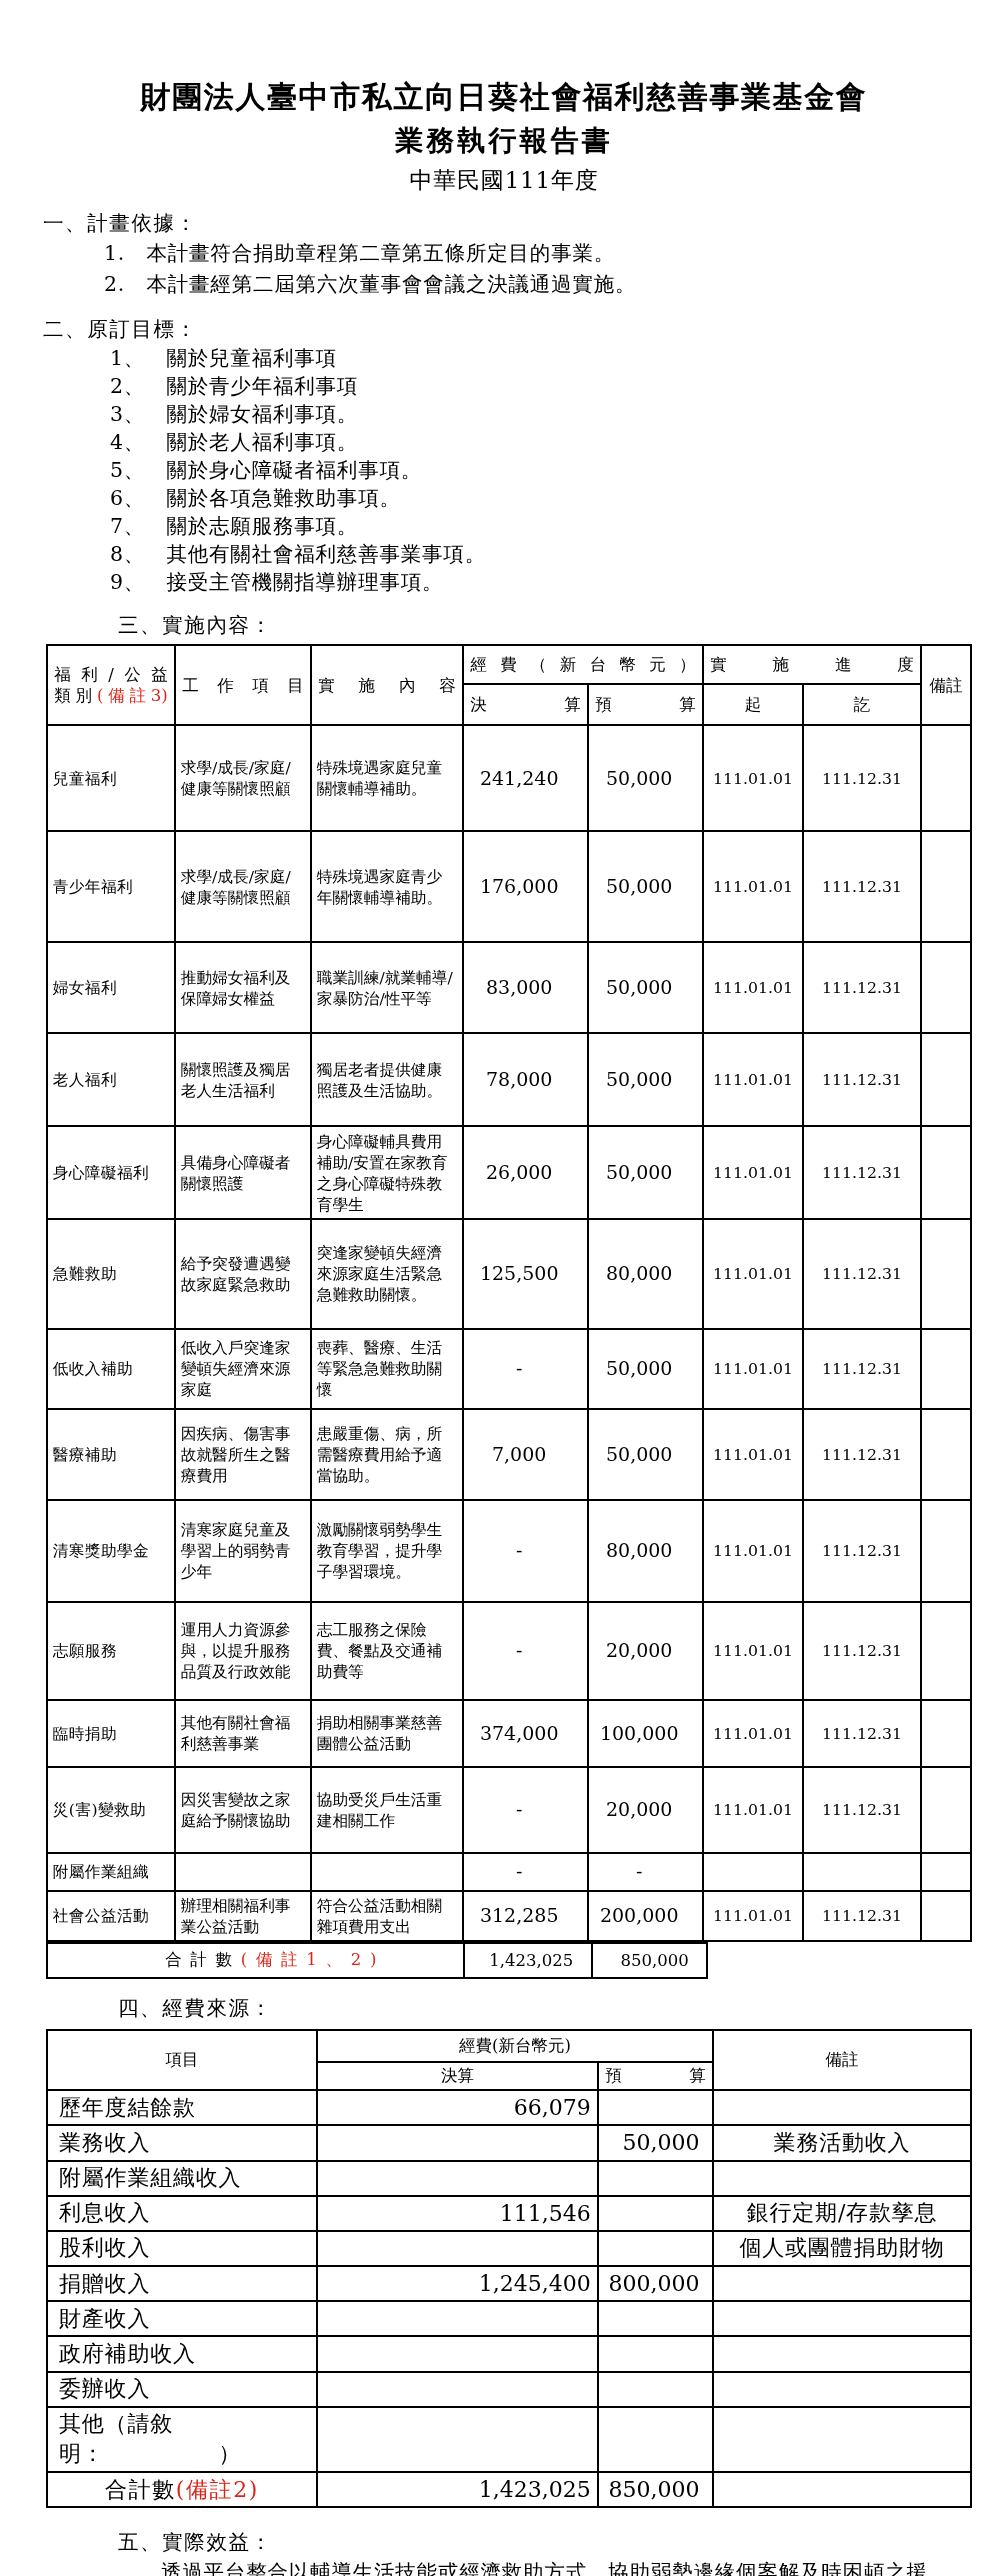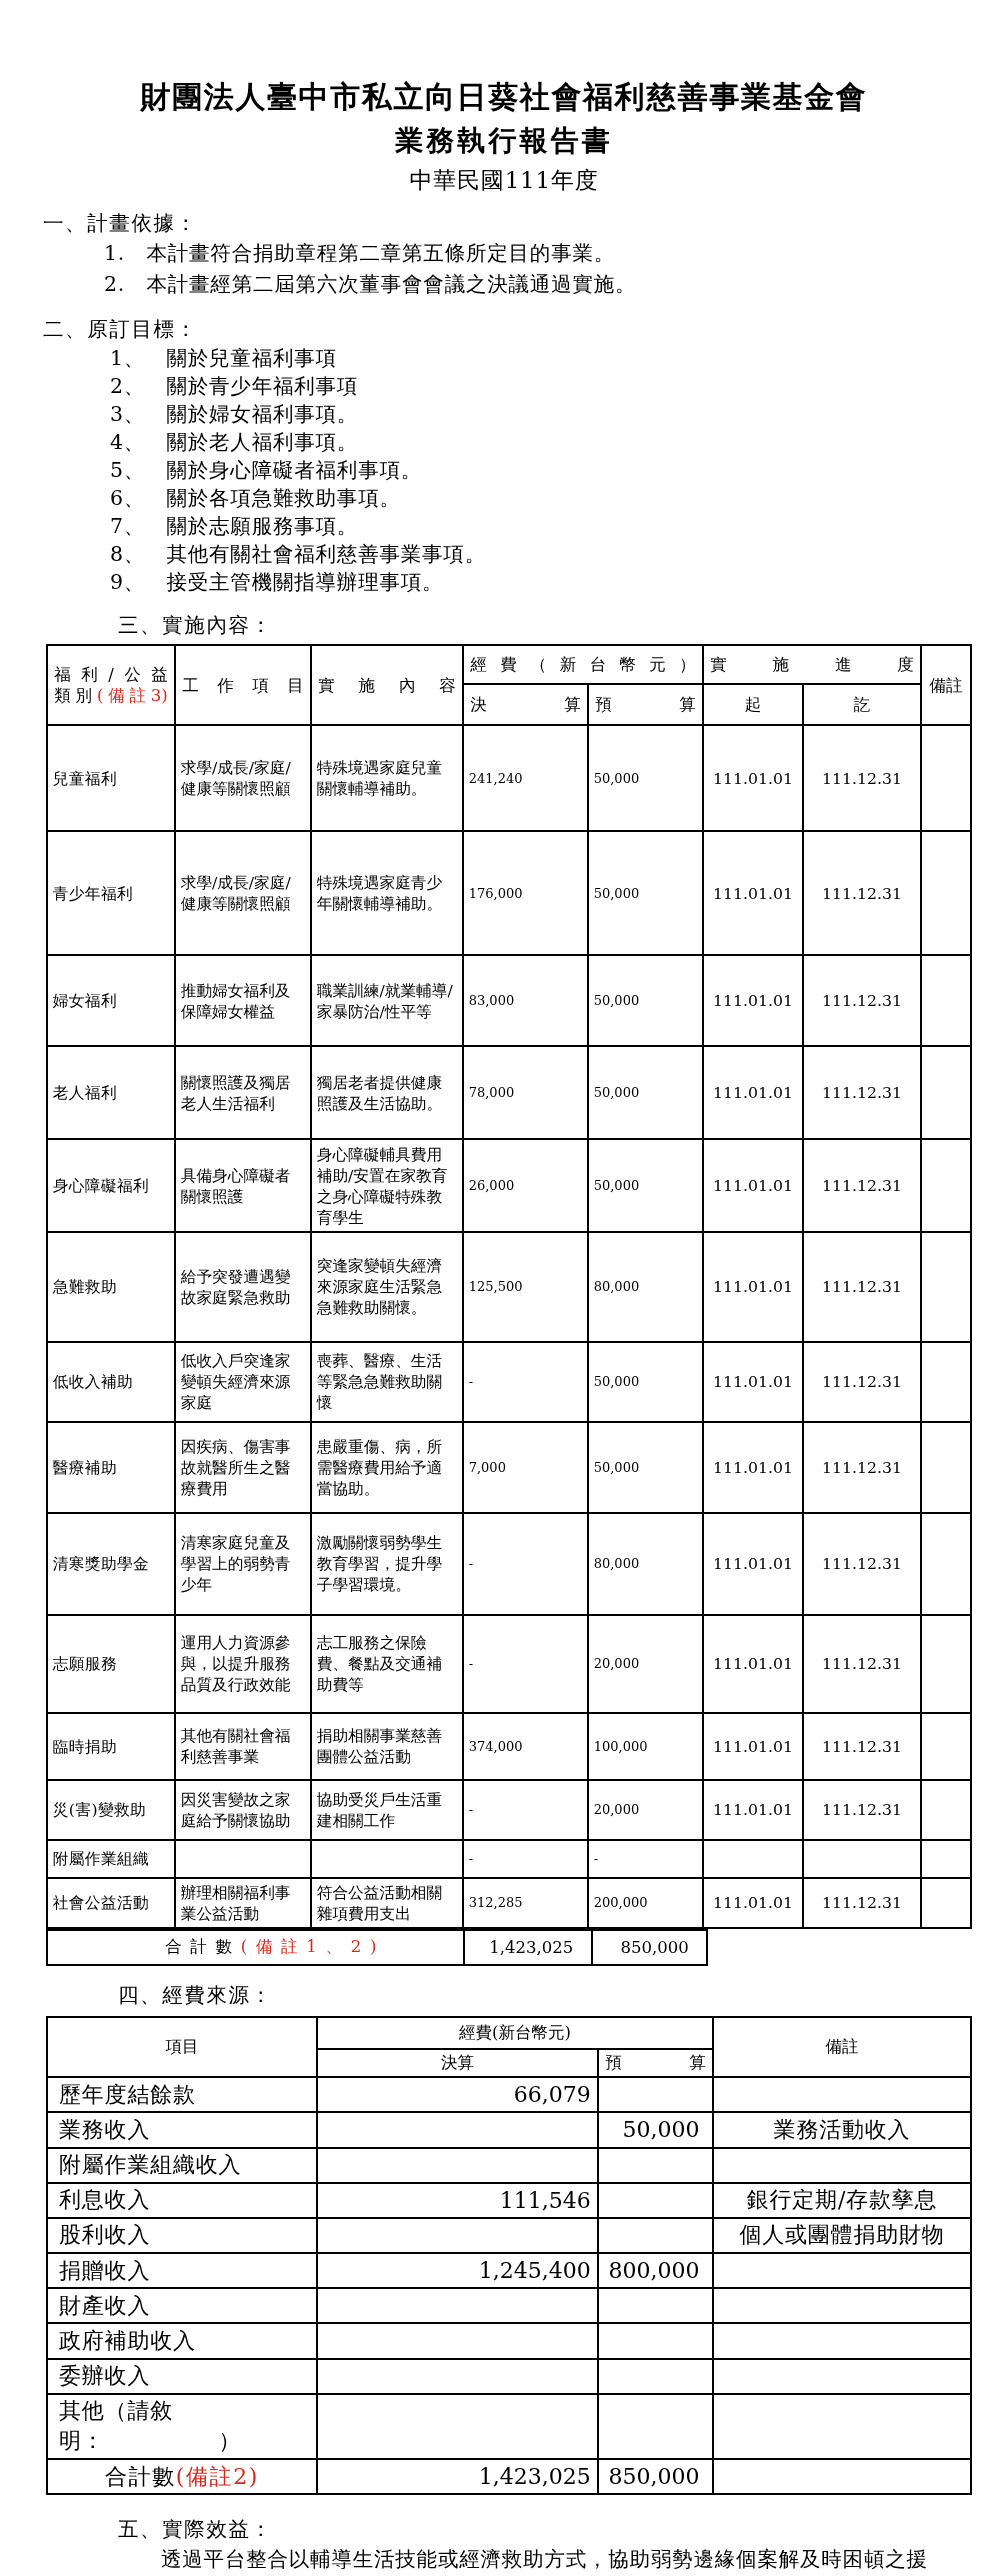--- a/index.html
+++ b/index.html
@@ -30,35 +30,35 @@
   .red{color:#d9261a;}
 
   
   .t1{margin-left:46px;width:924px;border:2.4px solid #000;margin-top:4.7px;}
   .t1 th,.t1 td{border:2px solid #000;font-size:15.7px;line-height:21px;padding:1.6px 4.7px;vertical-align:middle;}
   .t1 thead tr:nth-of-type(1){height:39px;}
   .t1 thead tr:nth-of-type(2){height:41px;}
   .t1 th{padding:1.6px 6.3px;}
   .t1 .hc{font-size:16.5px;}
   .t1 tbody td.cat{text-align:left;padding-left:4.7px;letter-spacing:0.4px;}
-  .t1 tbody td.num{text-align:left;padding-right:17.3px;font-size:13px;}
+  .t1 tbody td.num{text-align:center;padding-right:17.3px;font-size:19px;}
   .t1 tbody td.date{text-align:center;font-size:15.7px;padding:1.6px 1.6px;}
   .t1 tbody td.wk,.t1 tbody td.ct{text-align:left;padding:3.1px 4.7px;}
   .t1 tbody tr:nth-of-type(1){height:106px;}
-  .t1 tbody tr:nth-of-type(2){height:124px;padding-left:28px;}
+  .t1 tbody tr:nth-of-type(2){height:111px;padding-left:28px;}
   .t1 tbody tr:nth-of-type(3){height:91px;}
   .t1 tbody tr:nth-of-type(4){height:93px;}
   .t1 tbody tr:nth-of-type(5){height:91px;}
   .t1 tbody tr:nth-of-type(6){height:110px;}
   .t1 tbody tr:nth-of-type(7){height:80px;}
   .t1 tbody tr:nth-of-type(8){height:91px;}
   .t1 tbody tr:nth-of-type(9){height:102px;}
   .t1 tbody tr:nth-of-type(10){height:98px;}
   .t1 tbody tr:nth-of-type(11){height:67px;}
-  .t1 tbody tr:nth-of-type(12){height:60px;margin-left:45px;}
+  .t1 tbody tr:nth-of-type(12){height:86px;margin-left:45px;}
   .t1 tbody tr:nth-of-type(13){height:38px;}
   .t1 tbody tr:nth-of-type(14){height:49px;}
 
   
   .t1total{margin-left:46px;width:662px;border:2.4px solid #000;}
   .t1total td{border:2px solid #000;height:35px;font-size:16.5px;vertical-align:middle;}
   .t1total .tlabel{text-align:center;padding-left:40px;}
   .t1total .tlabel .wrapbox{width:236px;margin:0 auto;letter-spacing:8.7px;line-height:18px;}
   .t1total .num{text-align:right;padding-right:17.3px;}
 

